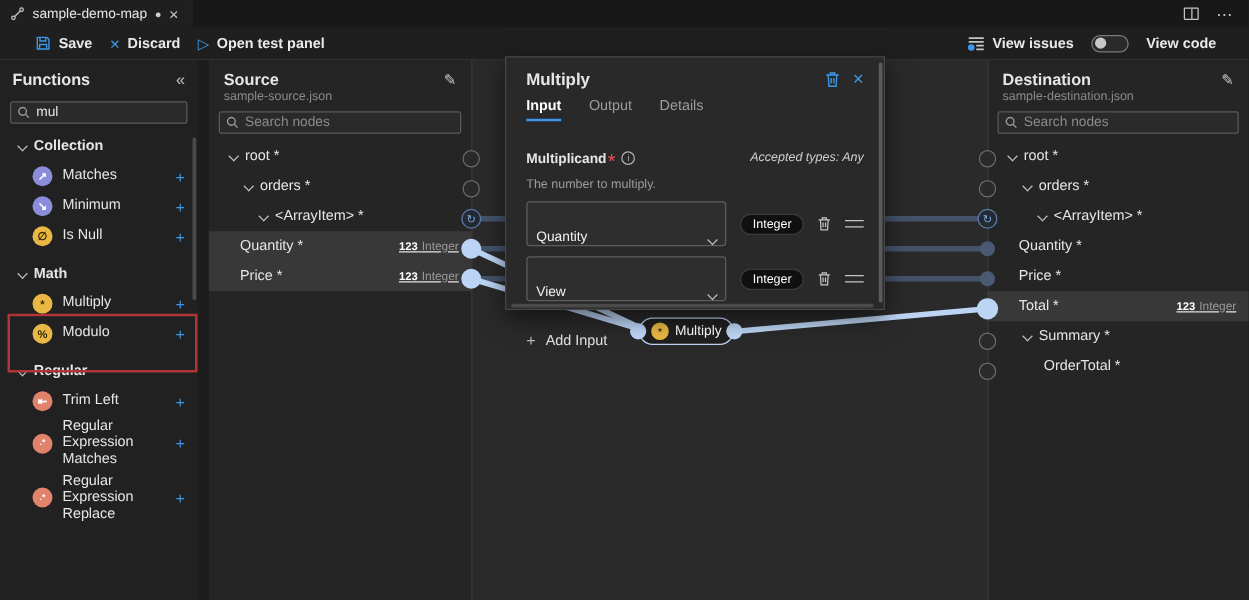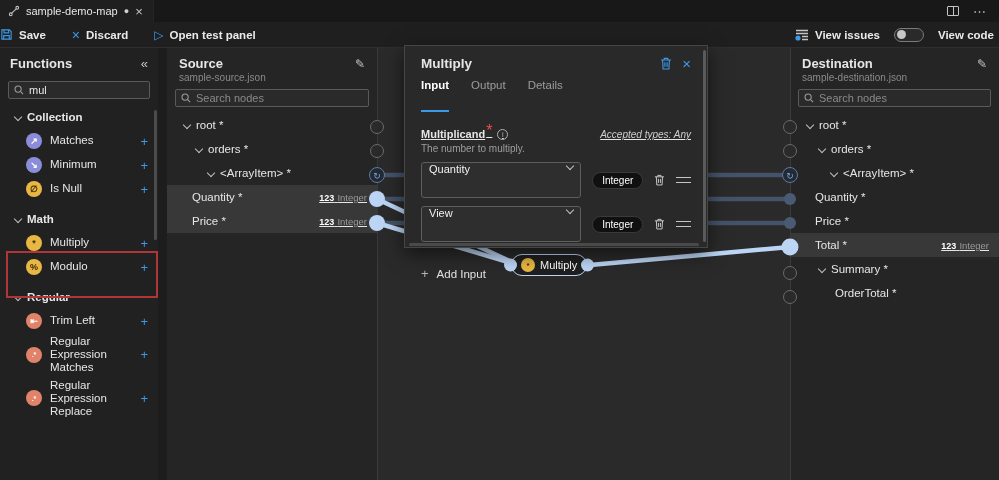--- a/index.html
+++ b/index.html
@@ -16,22 +16,22 @@
   .tb-right { margin-left:auto; display:flex; align-items:center; gap:14px; padding-right:12px; color:#c5c5c5; }
   .split-icon { width:12px; height:10px; border:1px solid #c5c5c5; border-radius:1px; position:relative; }
   .split-icon::after { content:""; position:absolute; left:5px; top:0; bottom:0; width:1px; background:#c5c5c5; }
   .more-icon { font-size:13px; letter-spacing:1px; }
 
   
   .commandbar { height:26px; background:#1f1f1f; border-bottom:1px solid #2e2e2e;
     display:flex; align-items:center; font-size:11.5px; font-weight:700; }
   .cmd { display:flex; align-items:center; gap:6px; cursor:pointer; color:#eaeaea; }
   .cmd svg, .cmd .glyph { color:#3d99e8; }
-  .cmd-left { display:flex; align-items:center; gap:26px; padding-left:0; }
-  .cmd-right { margin-left:auto; display:flex; align-items:center; gap:14px; padding-right:5px; }
+  .cmd-left { display:flex; align-items:center; gap:14px; padding-left:28px; }
+  .cmd-right { margin-left:auto; display:flex; align-items:center; gap:14px; padding-right:26px; }
   .play-glyph { font-size:12px; font-weight:400; }
   .toggle { width:30px; height:14px; border:1px solid #7a7a7a; border-radius:8px; position:relative; background:#2a2a2a; cursor:pointer; }
   .toggle .knob { position:absolute; left:2px; top:1.5px; width:9px; height:9px; border-radius:50%; background:#c8c8c8; }
 
   
   .main { position:relative; height:432px; display:flex; }
 
   
   .functions { width:158px; background:#212121; padding:8px 0 0 0; position:relative; }
   .fn-head { display:flex; align-items:center; padding:0 10px; }
@@ -96,32 +96,32 @@
 
   
   .dialog { position:absolute; left:404px; top:45px; width:304px; height:203px; background:#292929;
     border:1px solid #464646; box-shadow:0 6px 18px rgba(0,0,0,.55); z-index:20; padding:10px 16px 0 16px; }
   .dlg-head { display:flex; align-items:center; }
   .dlg-title { font-size:13.5px; font-weight:700; }
   .dlg-icons { margin-left:auto; display:flex; align-items:center; gap:10px; color:#3d99e8; }
   .dlg-close { font-size:15px; line-height:1; cursor:pointer; }
   .dlg-trash { cursor:pointer; }
   .dlg-tabs { display:flex; gap:22px; margin-top:8px; font-size:11.5px; color:#9d9d9d; }
-  .dtab { padding-bottom:19px; cursor:pointer; }
+  .dtab { padding-bottom:4px; cursor:pointer; }
   .dtab.active { color:#ffffff; font-weight:700; border-bottom:2px solid #3d99e8; }
-  .dlg-fieldrow { display:flex; align-items:flex-end; margin-top:10px;text-decoration:underline; }
+  .dlg-fieldrow { display:flex; align-items:flex-start; margin-top:24px; }
   .dlg-label { font-size:11px; font-weight:700; }
   .req { color:#f14c4c; margin-left:1px; }
   .info-i { display:inline-flex; align-items:center; justify-content:center; width:11px; height:11px;
     border:1px solid #b0b0b0; border-radius:50%; font-size:7.5px; color:#b0b0b0; margin-left:5px; font-style:normal; }
   .accepted { margin-left:auto; font-size:10px; font-style:italic; color:#cfcfcf; }
   .dlg-desc { font-size:10px; color:#9d9d9d; margin-top:3px; }
   .inrow { display:flex; align-items:center; margin-top:8px; gap:11px; }
   .select { width:162px; height:36px; background:#2e2e2e; border:1px solid #5e5e5e; border-radius:3px;
-    display:flex; align-items:flex-start; padding:0 7px; font-size:11px; color:#f0f0f0; cursor:pointer; }
+    display:flex; align-items:flex-end; padding:0 7px; font-size:11px; color:#f0f0f0; cursor:pointer; }
   .select .chev { margin-left:auto; }
   .pill { background:#101010; border:1px solid #3a3a3a; color:#ffffff; border-radius:10px;
     font-size:10px; padding:2px 9px; }
   .rowtrash { color:#c5c5c5; cursor:pointer; }
   .handle { width:15px; height:6px; border-top:1.6px solid #c5c5c5; border-bottom:1.6px solid #c5c5c5; cursor:grab; }
   .addinput { display:flex; align-items:center; gap:8px; margin-top:24px; font-size:11.5px; color:#e0e0e0; cursor:pointer; }
   .addinput .plus { color:#b5b5b5; font-size:13px; }
   .dlg-vscroll { position:absolute; right:1px; top:4px; width:3px; height:192px; background:#5a5a5a; border-radius:2px; }
   .dlg-hscroll { position:absolute; left:4px; bottom:1px; height:3px; width:290px; background:#4a4a4a; border-radius:2px; }
 </style>

